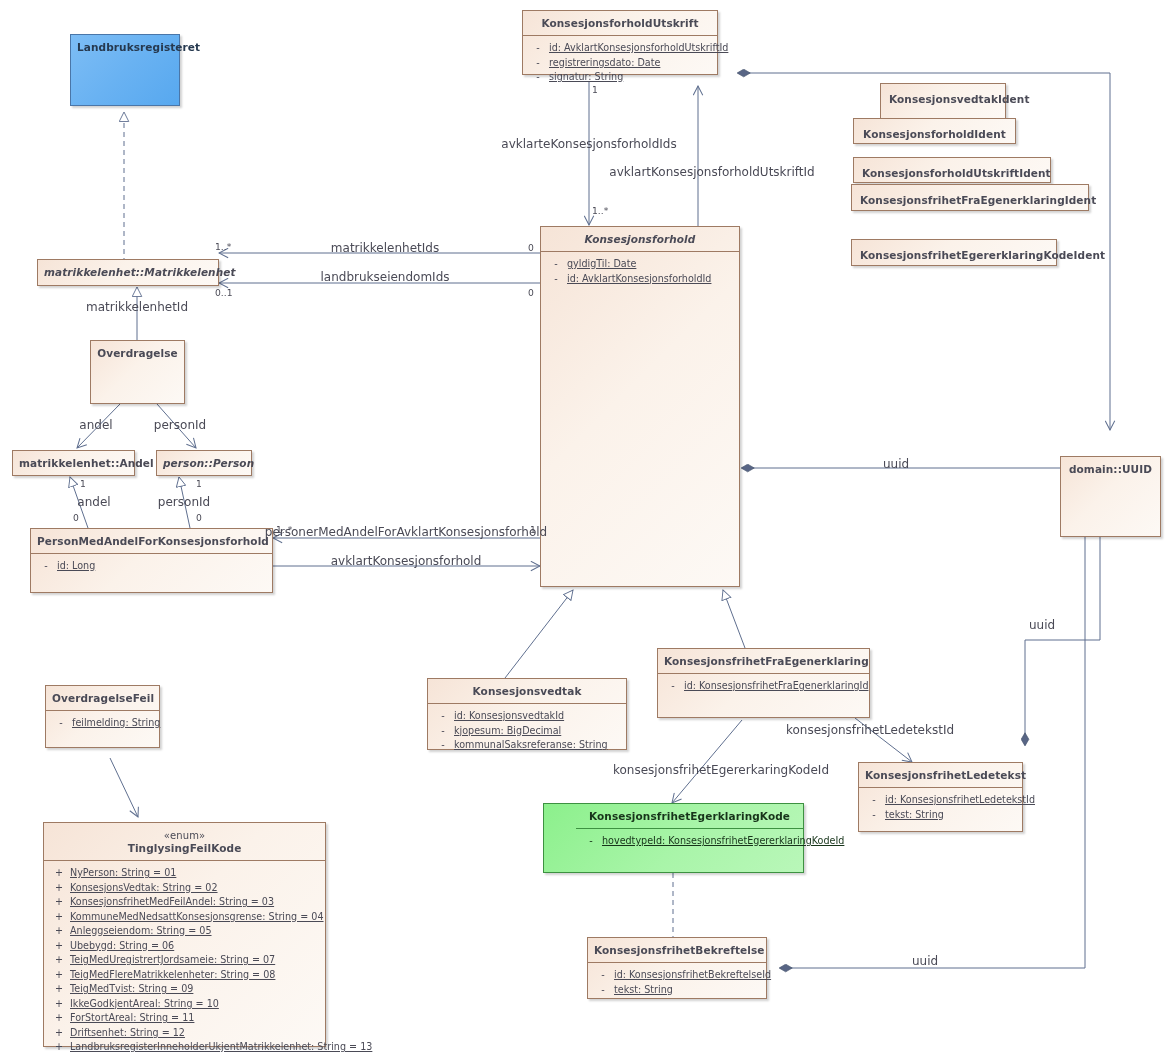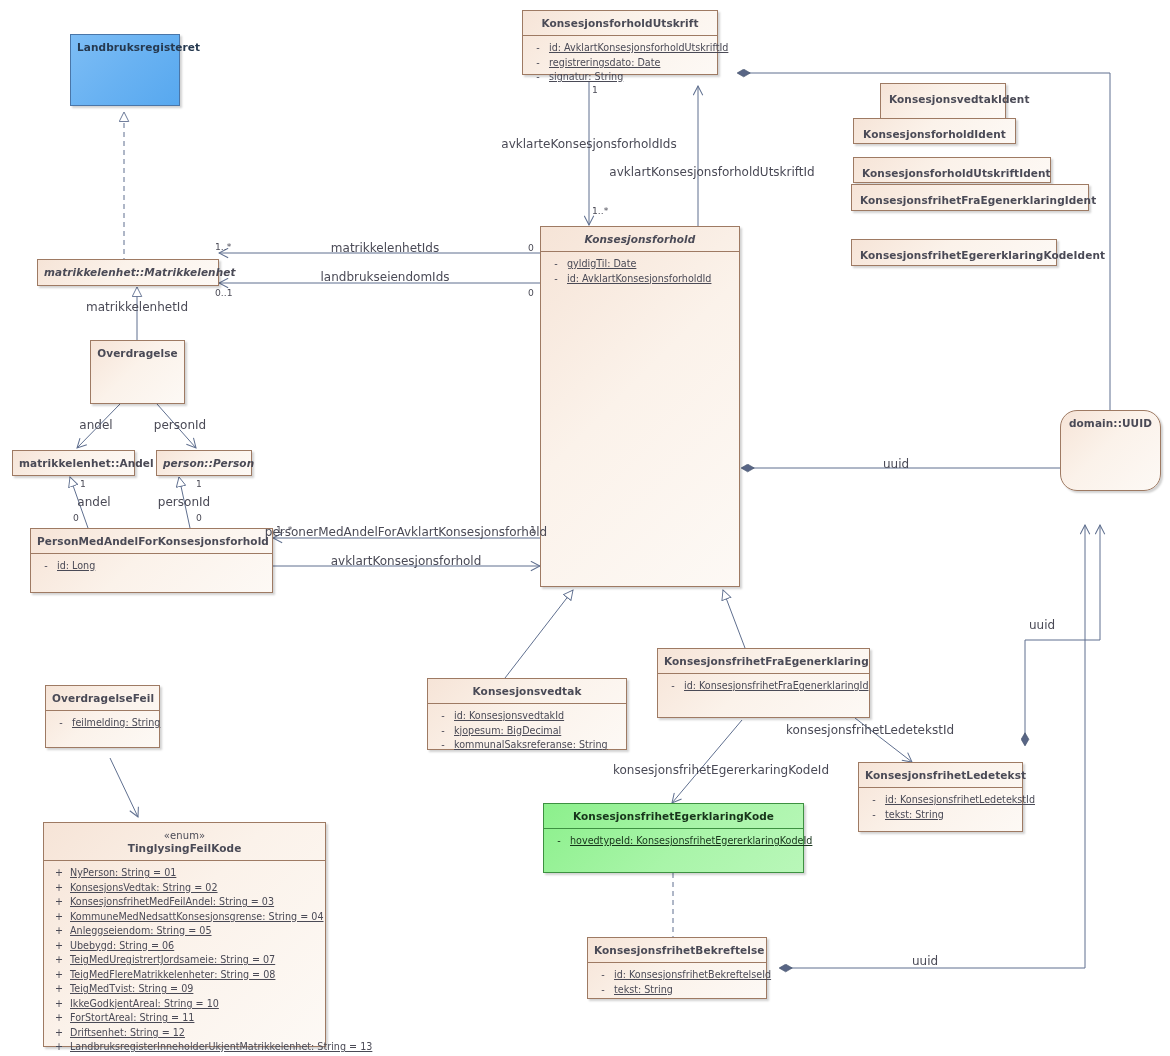--- a/index.html
+++ b/index.html
@@ -56,20 +56,21 @@
   
   .cls.blue{
     border:1px solid #4a76a8;
     background:linear-gradient(135deg,#7dbdf5 0%,#69b2f2 50%,#57a8ef 100%);
   }
   .cls.blue .hdr{color:#26394f;}
   
   .cls.green{
     border:1px solid #3d9141;
     background:linear-gradient(135deg,#8cf08c 0%,#a9f5a9 55%,#b9f7b9 100%);
+    padding-left:32px;
   }
   .cls.green .hdr{color:#17341a;}
   .cls.green.sep .hdr{border-bottom:1px solid #3d9141;}
   .cls.green .attr{color:#17341a;}
   
   .cls.plain .hdr{padding:9px 8px;}
   
   .lbl{
     position:absolute;
     font-size:12px;
@@ -218,21 +219,21 @@
   <div class="cls sep" style="left:30px;top:528px;width:243px;height:65px;">
     <div class="hdr">PersonMedAndelForKonsesjonsforhold</div>
     <div class="body">
       <div class="attr">
         <span class="vis">-</span>
         <span class="txt">id: Long</span>
       </div>
     </div>
   </div>
 
-  <div class="cls" style="left:1060px;top:410px;width:101px;height:81px;border-radius:17px;">
+  <div class="cls" style="left:1060px;top:456px;width:101px;height:81px;">
     <div class="hdr">domain::UUID</div>
   </div>
 
   <div class="cls sep" style="left:45px;top:685px;width:115px;height:63px;">
     <div class="hdr">OverdragelseFeil</div>
     <div class="body">
       <div class="attr">
         <span class="vis">-</span>
         <span class="txt">feilmelding: String</span>
       </div>

